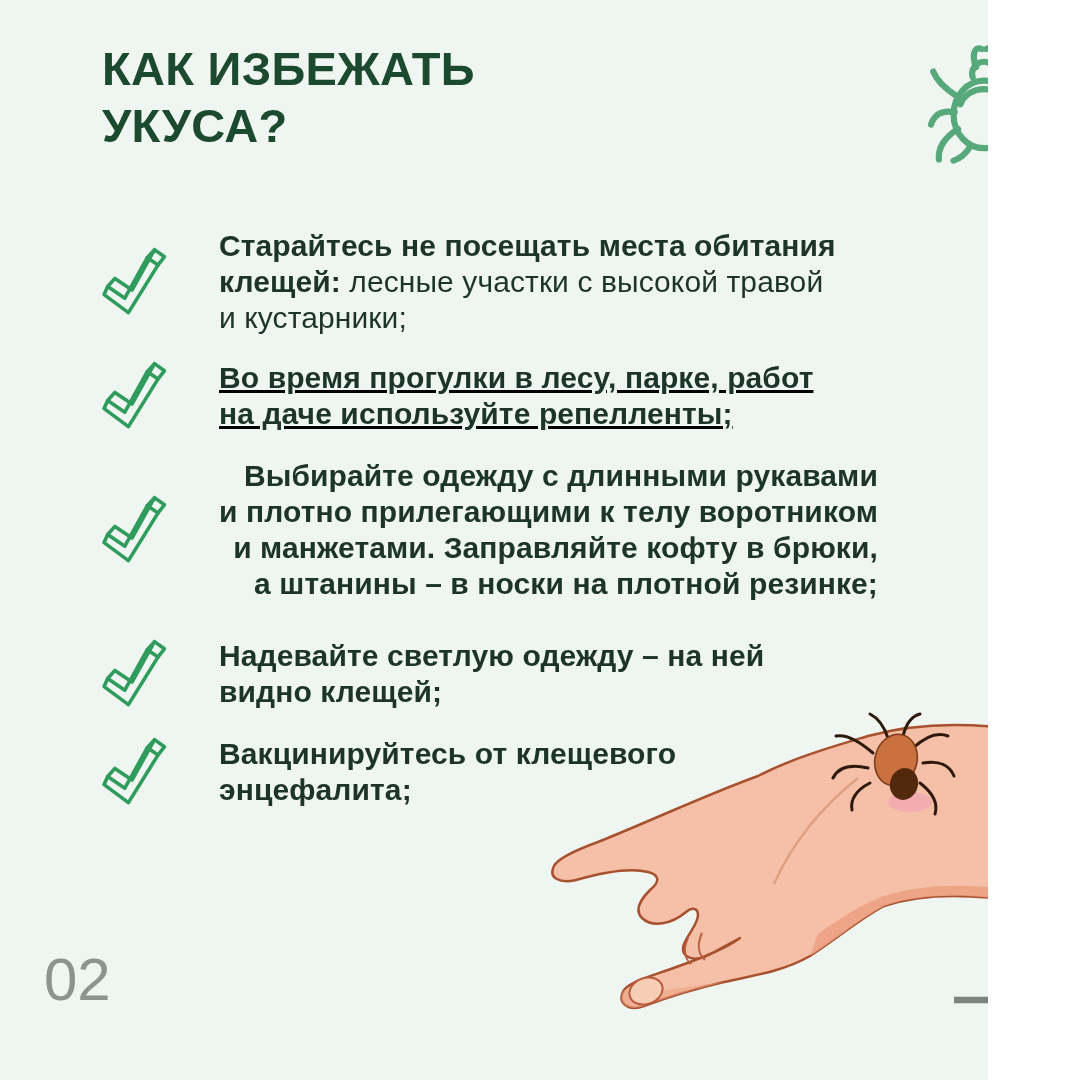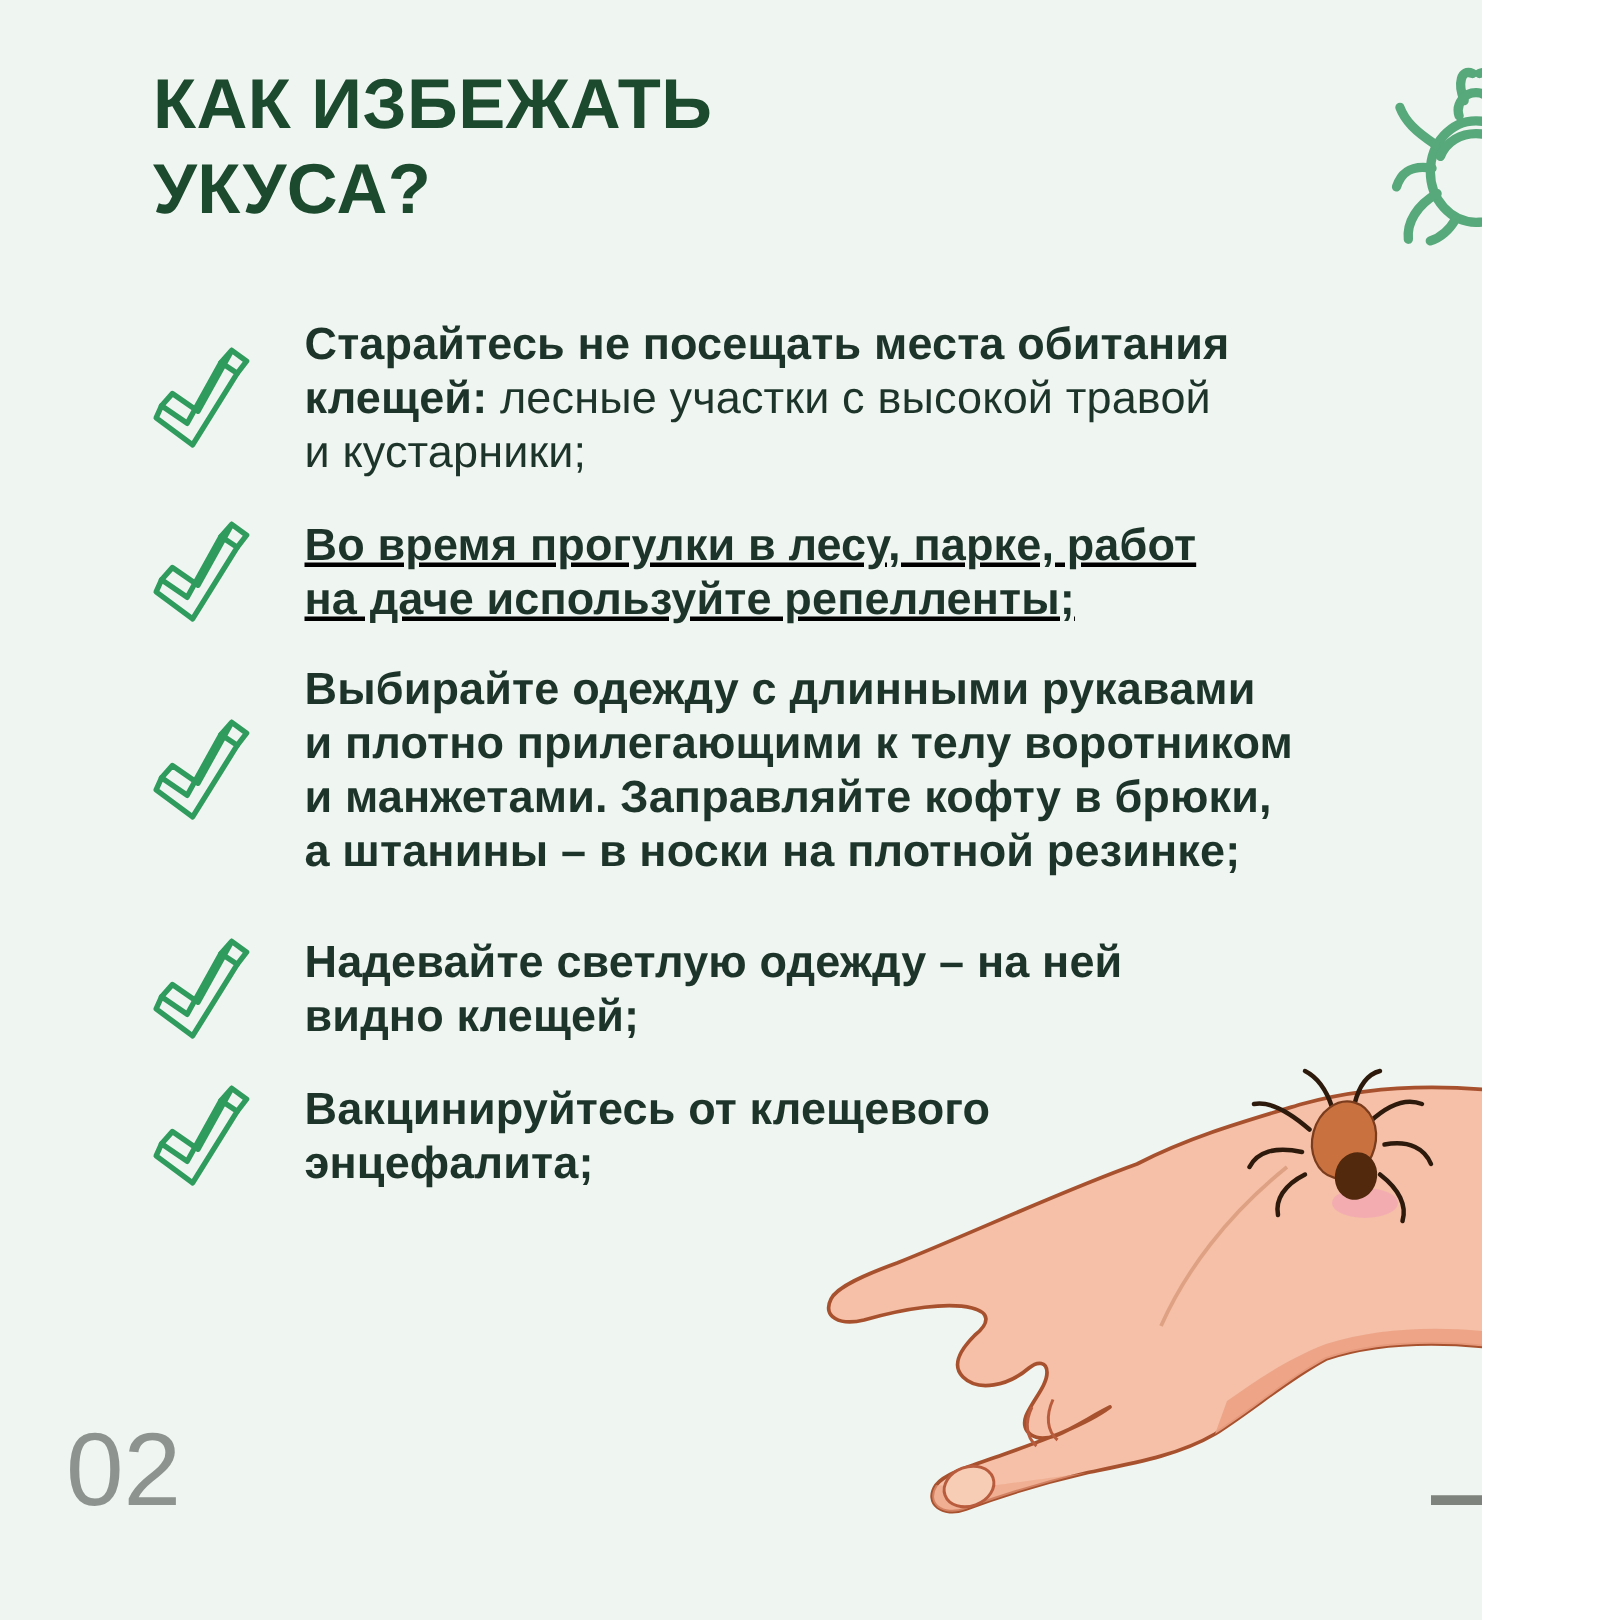--- a/index.html
+++ b/index.html
@@ -21,38 +21,38 @@
   .logo{
     position:absolute;left:924px;top:40px;width:120px;height:124px;
   }
   .checklist{position:absolute;left:0;top:0;width:1080px;height:1080px;}
   .row{
     position:absolute;left:95px;width:850px;
     display:flex;align-items:center;gap:34px;
   }
   .row-0{top:212px;}
   .row-1{top:344px;text-decoration:underline;}
-  .row-2{top:442px;}
+  .row-2{top:442px;text-align:right;}
   .row-3{top:622px;}
   .row-4{top:720px;}
   .check{flex:0 0 74px;width:74px;display:flex;justify-content:center;}
   .check svg{width:72px;height:76px;}
   .txt{
-    margin:0;
+    margin:16px;
     font-size:30px;line-height:36px;font-weight:700;
     color:#1d342b;
     white-space:pre-line;
     letter-spacing:.1px;
   }
   .txt .regular{font-weight:400;}
   .illustration{position:absolute;left:528px;top:698px;width:552px;height:382px;}
   .page-number{
     position:absolute;left:44px;top:950px;
     margin:0;
-    font-size:69px;line-height:60px;font-weight:400;
+    font-size:60px;line-height:60px;font-weight:400;
     color:#8d948f;
   }
   .next-arrow{position:absolute;left:950px;top:974px;width:88px;height:52px;}
   .hidden-defs{position:absolute;width:0;height:0;overflow:hidden;}
 </style>
 </head>
 <body>
 
 <svg class="hidden-defs" aria-hidden="true">
   <defs>

